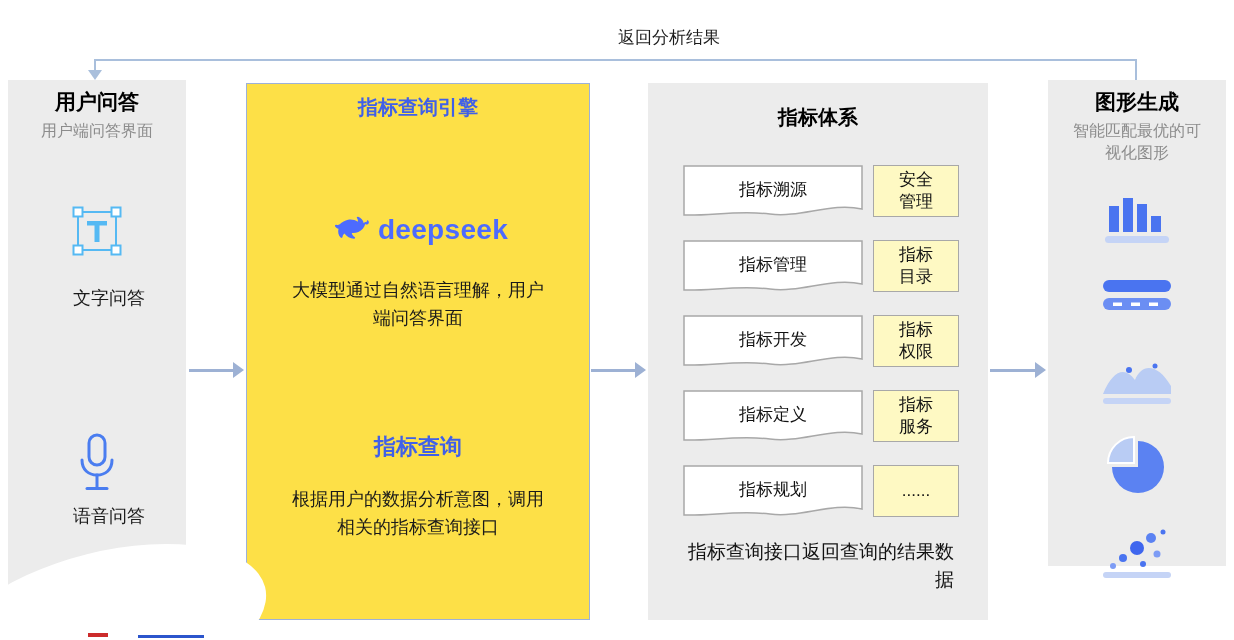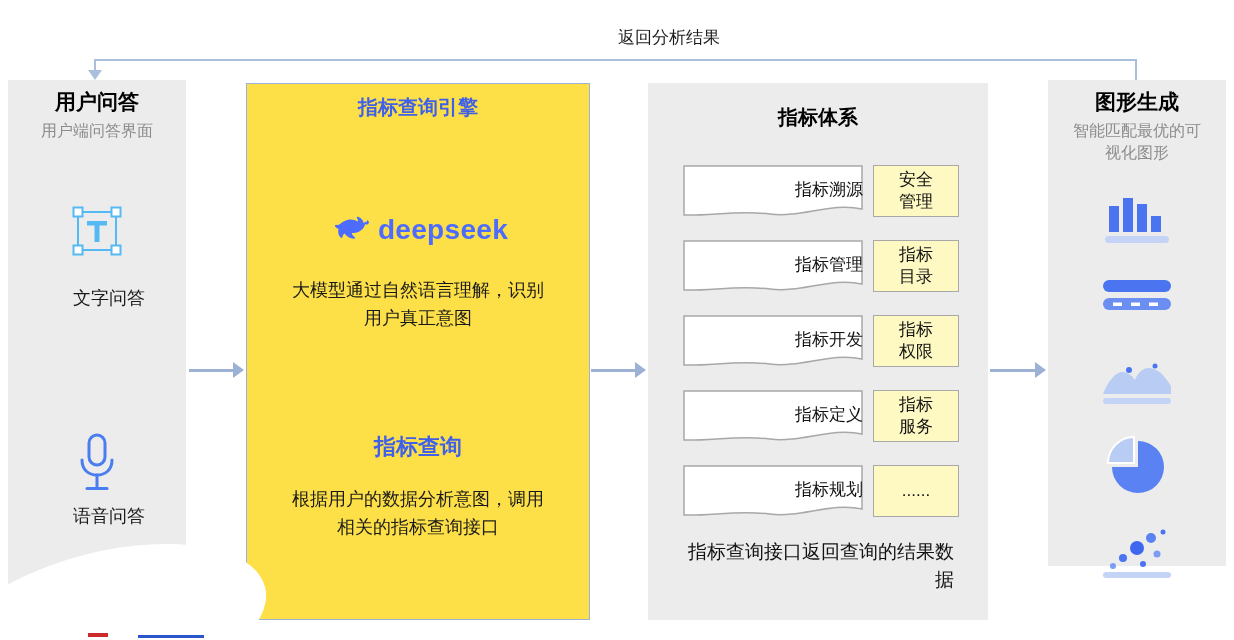--- a/index.html
+++ b/index.html
@@ -37,21 +37,21 @@
               align-items:center; justify-content:center; gap:8px; }
   .logo-word { font-size:28px; font-weight:bold; color:#4d6bfe; letter-spacing:.3px; }
   .engine-desc { position:absolute; left:50%; transform:translateX(-50%); width:258px;
                  text-align:center; font-size:18px; line-height:1.55; color:#1a1a1a; }
   .engine-sub { position:absolute; top:348px; width:100%; text-align:center;
                 font-size:22px; font-weight:bold; color:#4060e8; }
 
   
   .flag-box { position:absolute; left:35px; width:180px; height:58px; }
   .flag-bg  { position:absolute; left:0; top:0; width:100%; height:100%; }
-  .flag-text{ position:absolute; width:100%; top:13px; text-align:right;
+  .flag-text{ position:absolute; width:100%; top:13px; text-align:center;
               font-size:17px; color:#111; }
   .side-box { position:absolute; left:225px; width:86px; height:52px; background:#fef9c3;
               border:1.5px solid #a8a8a8; display:flex; align-items:center; justify-content:center;
               text-align:center; font-size:17px; line-height:1.3; color:#111; white-space:pre-line; }
   .system-caption { position:absolute; top:455px; left:50%; transform:translateX(-50%);
                     width:272px; text-align:right; font-size:19px; line-height:1.45; color:#111; }
 
   
   .arrow { position:absolute; top:362px; height:16px; display:flex; align-items:center; }
   .arrow-line { flex:1; height:3px; background:#9db1d4; }
@@ -102,21 +102,21 @@
   <div class="panel panel-engine">
     <div class="col-title blue">指标查询引擎</div>
 
     <div class="logo-row">
       <svg width="42" height="31" viewBox="0 0 36 27">
         <path fill="#4d6bfe" d="M33.2 6.3c-.9-.35-1.75.15-2.35.8-.55-2.6-2.4-4.75-4.95-5.6-.85-.3-1.45.65-.9 1.25.65.95.9 2.05.7 3.2-2.4-1.65-5.45-2.4-8.5-1.85-2.8.5-5.2 2-7.3 3.9-.75.7-1.85.9-2.85.55-.9-.35-1.65.65-1.1 1.4.65 1.05 1.75 1.8 2.95 2.05-.8 2.7-.15 5.65 1.8 7.65.6.6 1.6.25 1.7-.6.15-1.15.7-2.2 1.6-2.9 1.9 2.7 5 4.5 8.45 4.5.9 0 1.25-1.1.45-1.55-1.3-.75-2.2-2-2.5-3.45 3.6.35 7.25-.95 9.65-3.7 1-1.2 1.7-2.6 2-4.05.5.4 1.2.55 1.85.4 1.05-.3 1.65-1.4 1.35-2.4-.2-.7-.65-1.2-1.3-1.5z"></path>
       </svg>
       <span class="logo-word">deepseek</span>
     </div>
 
-    <div class="engine-desc" style="top:193px">大模型通过自然语言理解，识别用户真正意图</div>
+    <div class="engine-desc" style="top:193px">大模型通过自然语言理解，用户端问答界面</div>
 
     <div class="engine-sub">指标查询</div>
 
     <div class="engine-desc" style="top:402px">根据用户的数据分析意图，调用相关的指标查询接口</div>
   </div>
 
   <div class="panel panel-system">
     <div class="col-title" style="font-size:20px; padding-top:21px">指标体系</div>
 
     <div class="flag-box" style="top:82px">

